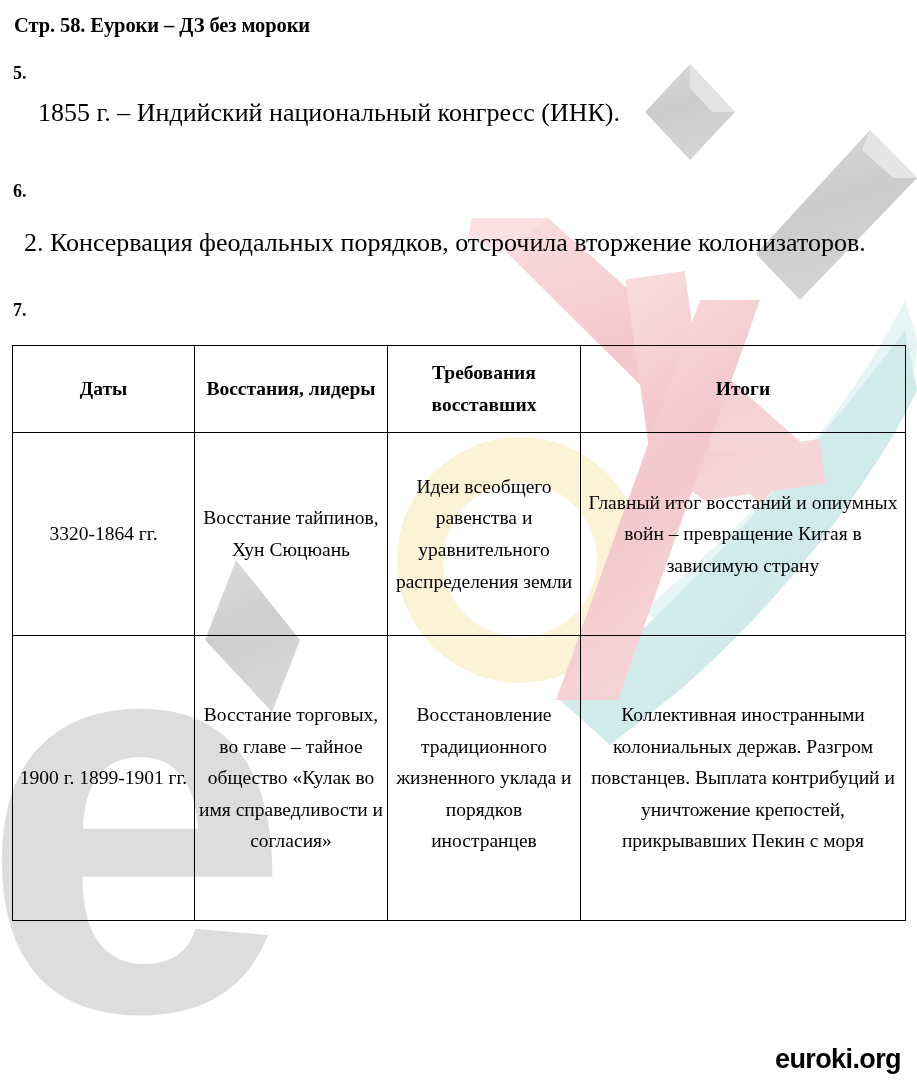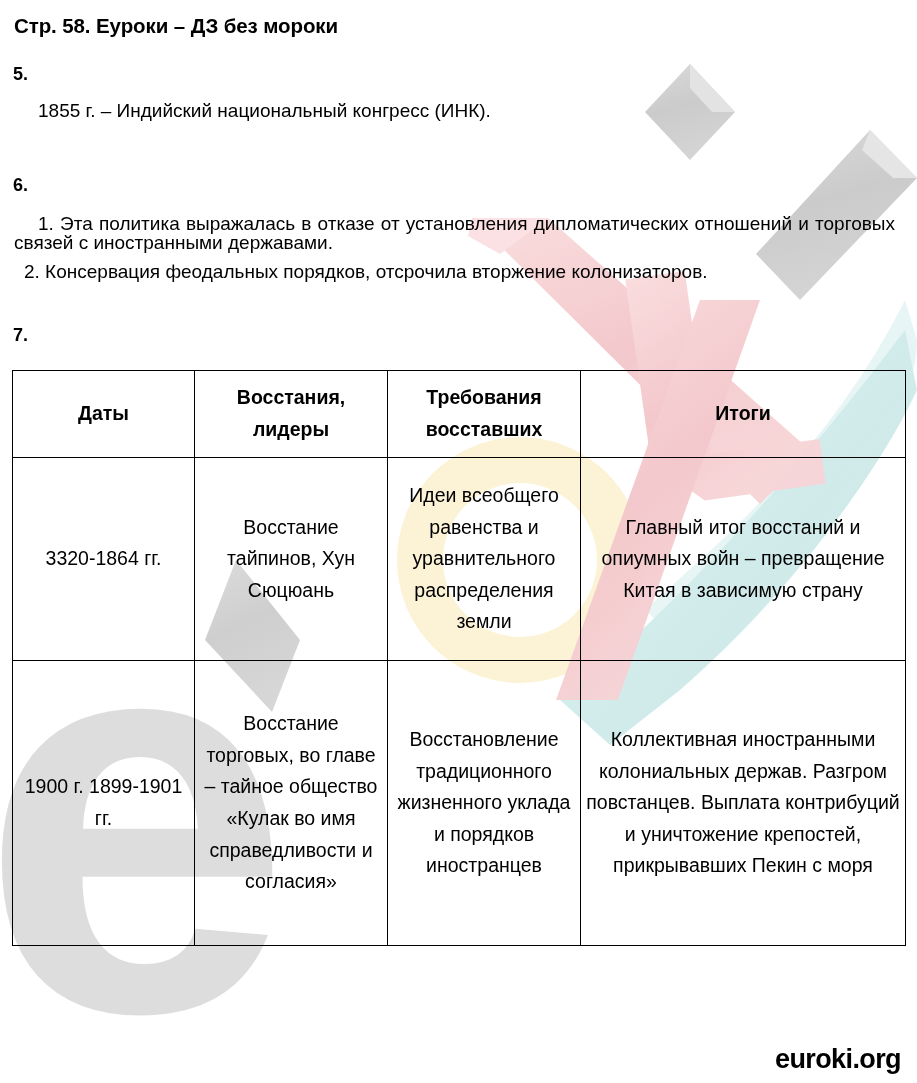--- a/index.html
+++ b/index.html
@@ -23,39 +23,40 @@
     width: 917px; height: 1083px;
     z-index: 0;
     pointer-events: none;
   }
 
   
   #content {
     position: relative;
     z-index: 2;
     padding: 0;
+    font-family: Liberation Serif, serif;
   }
 
   .page-title {
     font-size: 20.5px;
     font-weight: bold;
     margin: 0;
     padding: 14px 0 0 14px;
     letter-spacing: -0.1px;
   }
 
   .qnum {
     font-size: 18px;
     font-weight: bold;
     padding-left: 13px;
     margin: 0;
   }
 
   .para {
-    font-size: 19px;
+    font-size: 26px;
     line-height: 1.0;
     margin: 0;
     padding-left: 38px;
     padding-right: 22px;
   }
 
   .para.justified {
     text-align: justify;
     text-align-last: left;
     padding-left: 14px;
@@ -181,21 +182,20 @@
     <div style="height:16px"></div>
     <p class="para">1855 г. – Индийский национальный конгресс (ИНК).</p>
     <div style="height:13px"></div>
   </div>
 
   <div style="height:42px"></div>
 
   <div>
     <p class="qnum">6.</p>
     <div style="height:18px"></div>
-    <p class="para justified">1. Эта политика выражалась в отказе от установления дипломатических отношений и торговых связей с иностранными державами.</p>
     <div style="height:10px"></div>
     <p class="para" style="padding-left:24px">2. Консервация феодальных порядков, отсрочила вторжение колонизаторов.</p>
   </div>
 
   <div style="height:44px"></div>
 
   <div>
     <p class="qnum">7.</p>
   </div>
 

